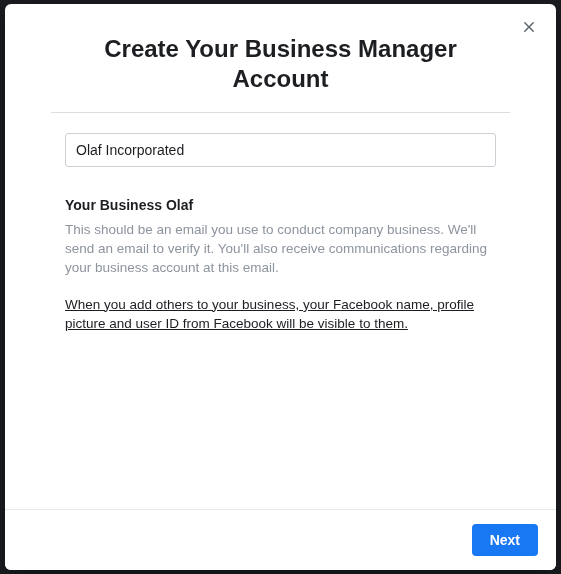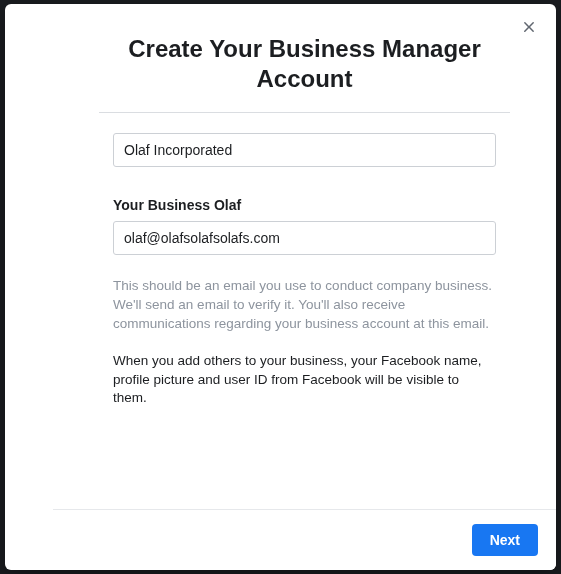--- a/index.html
+++ b/index.html
@@ -9,21 +9,20 @@
     background: #fff;
     width: 551px;
     height: 566px;
     margin-top: 4px;
     border-radius: 6px;
     box-shadow: 0 8px 24px rgba(0,0,0,0.35);
     display: flex;
     flex-direction: column;
     position: relative;
     overflow: hidden;
-    padding-left: 48px;
   }
   .close {
     position: absolute;
     top: 14px;
     right: 18px;
     cursor: pointer;
     color: #616770;
     line-height: 0;
   }
   .close svg { width: 18px; height: 18px; display: block; }
@@ -67,20 +66,21 @@
     font-size: 13.5px;
     color: #8d949e;
     line-height: 1.4;
     margin-bottom: 18px;
   }
   .info {
     font-size: 13.5px;
     color: #1c1e21;
     line-height: 1.4;
     margin-top: 6px;
+    text-decoration: underline;
   }
   .footer {
     border-top: 1px solid #e6e8eb;
     padding: 14px 18px;
     display: flex;
     justify-content: flex-end;
     background: #fff;
   }
   .btn-primary {
     background: #1877f2;
@@ -105,21 +105,20 @@
   </div>
 
   <div class="content">
     <h1>Create Your Business Manager Account</h1>
     <hr class="divider">
 
     <input class="field" type="text" value="Olaf Incorporated" style="">
 
 
     <div class="label" style="margin-top:8px">Your Business Olaf</div>
-    <input class="field" type="text" value="olaf@olafsolafsolafs.com" style="">
     <div class="help">This should be an email you use to conduct company business. We'll send an email to verify it. You'll also receive communications regarding your business account at this email.</div>
 
     <div class="info">When you add others to your business, your Facebook name, profile picture and user ID from Facebook will be visible to them.</div>
   </div>
 
   <div class="footer">
     <button class="btn-primary">Next</button>
   </div>
 
 </div>

